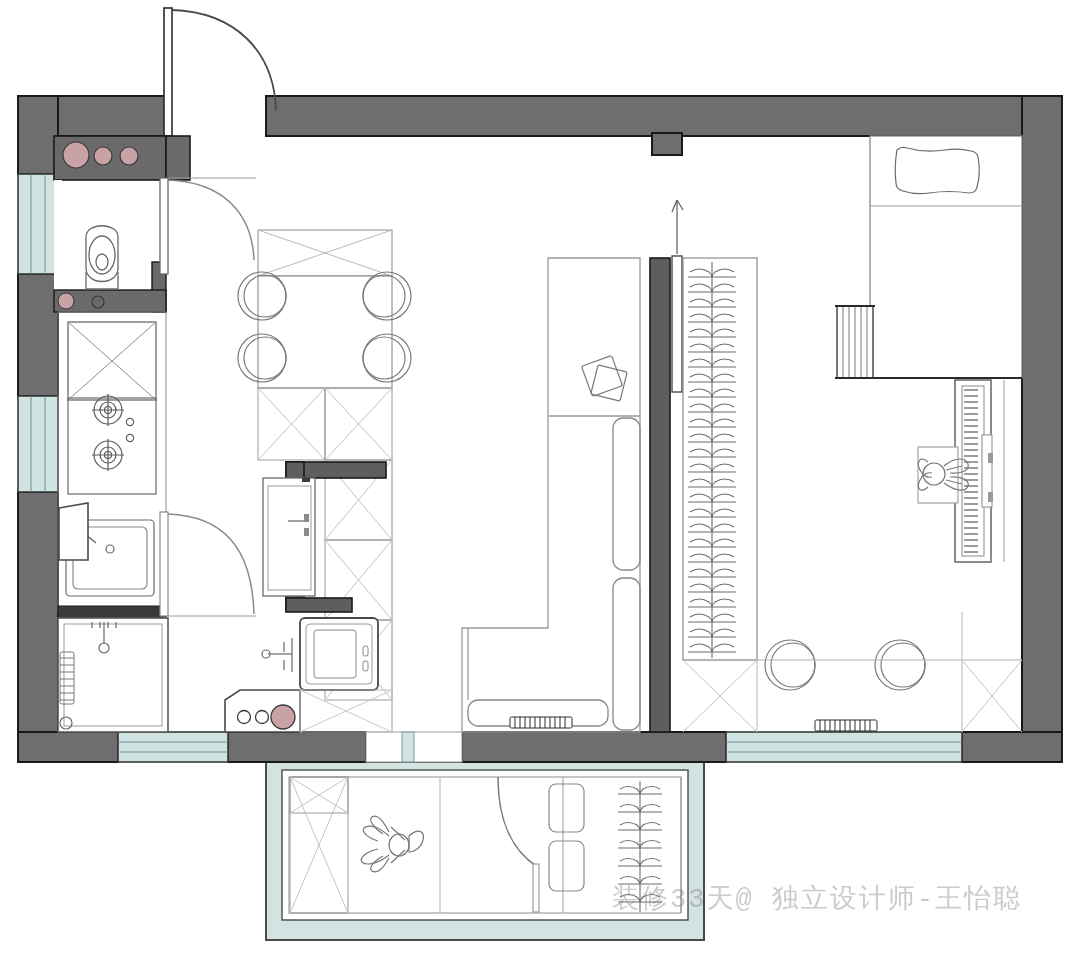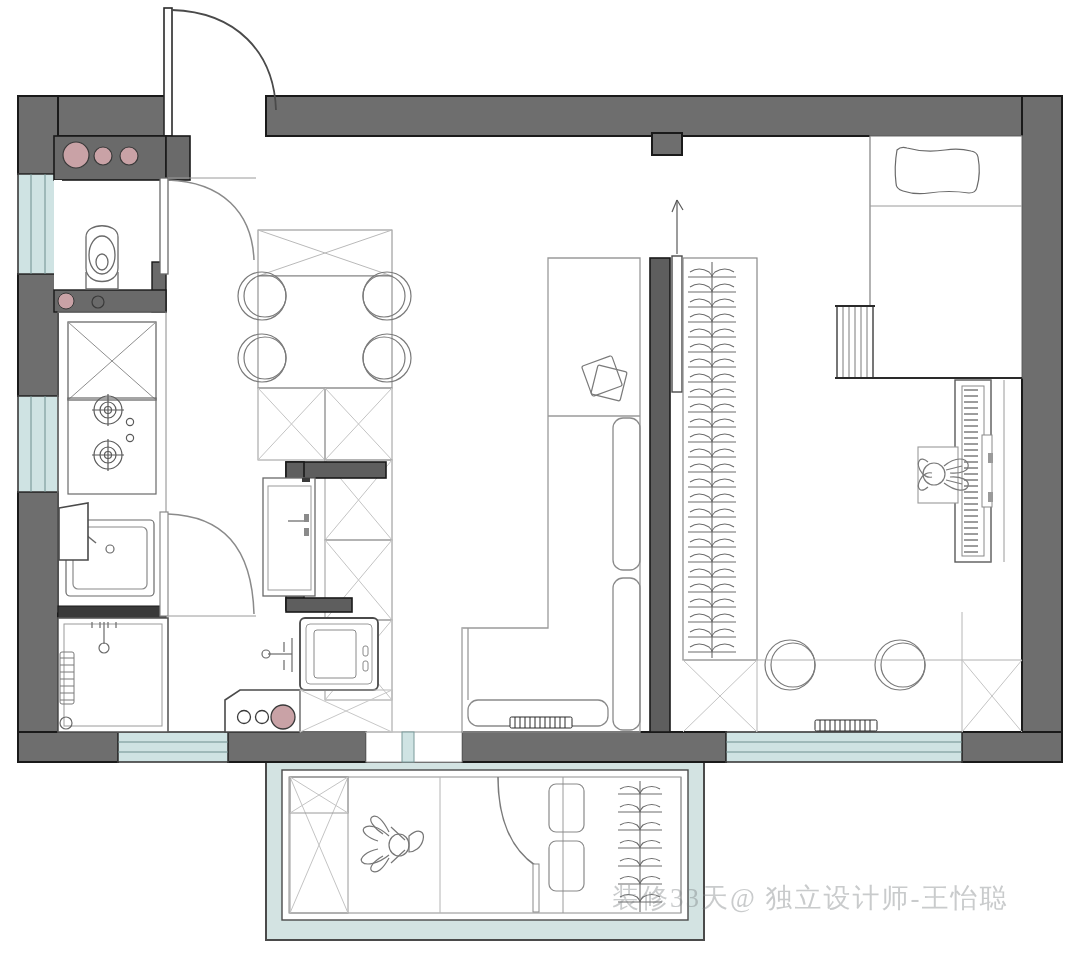--- a/index.html
+++ b/index.html
@@ -2,21 +2,21 @@
 <html><head>
 <meta charset="utf-8">
 <style>
   html,body{margin:0;padding:0;background:#ffffff;}
   body{font-family:"Liberation Sans", sans-serif;}
   #stage{position:relative;width:1080px;height:953px;background:#ffffff;overflow:hidden;}
   #plan{position:absolute;left:0;top:0;width:1080px;height:953px;}
   .wm{
     position:absolute;
     left:612px; top:880px;
-    font-family:Liberation Serif, serif;
+    font-family:Liberation Mono, monospace;
     font-size:27px;
     letter-spacing:2px;
     color:rgba(120,125,128,0.40);
     white-space:nowrap;
     pointer-events:none;
     user-select:none;
   }
 </style>
 </head>
 <body>

